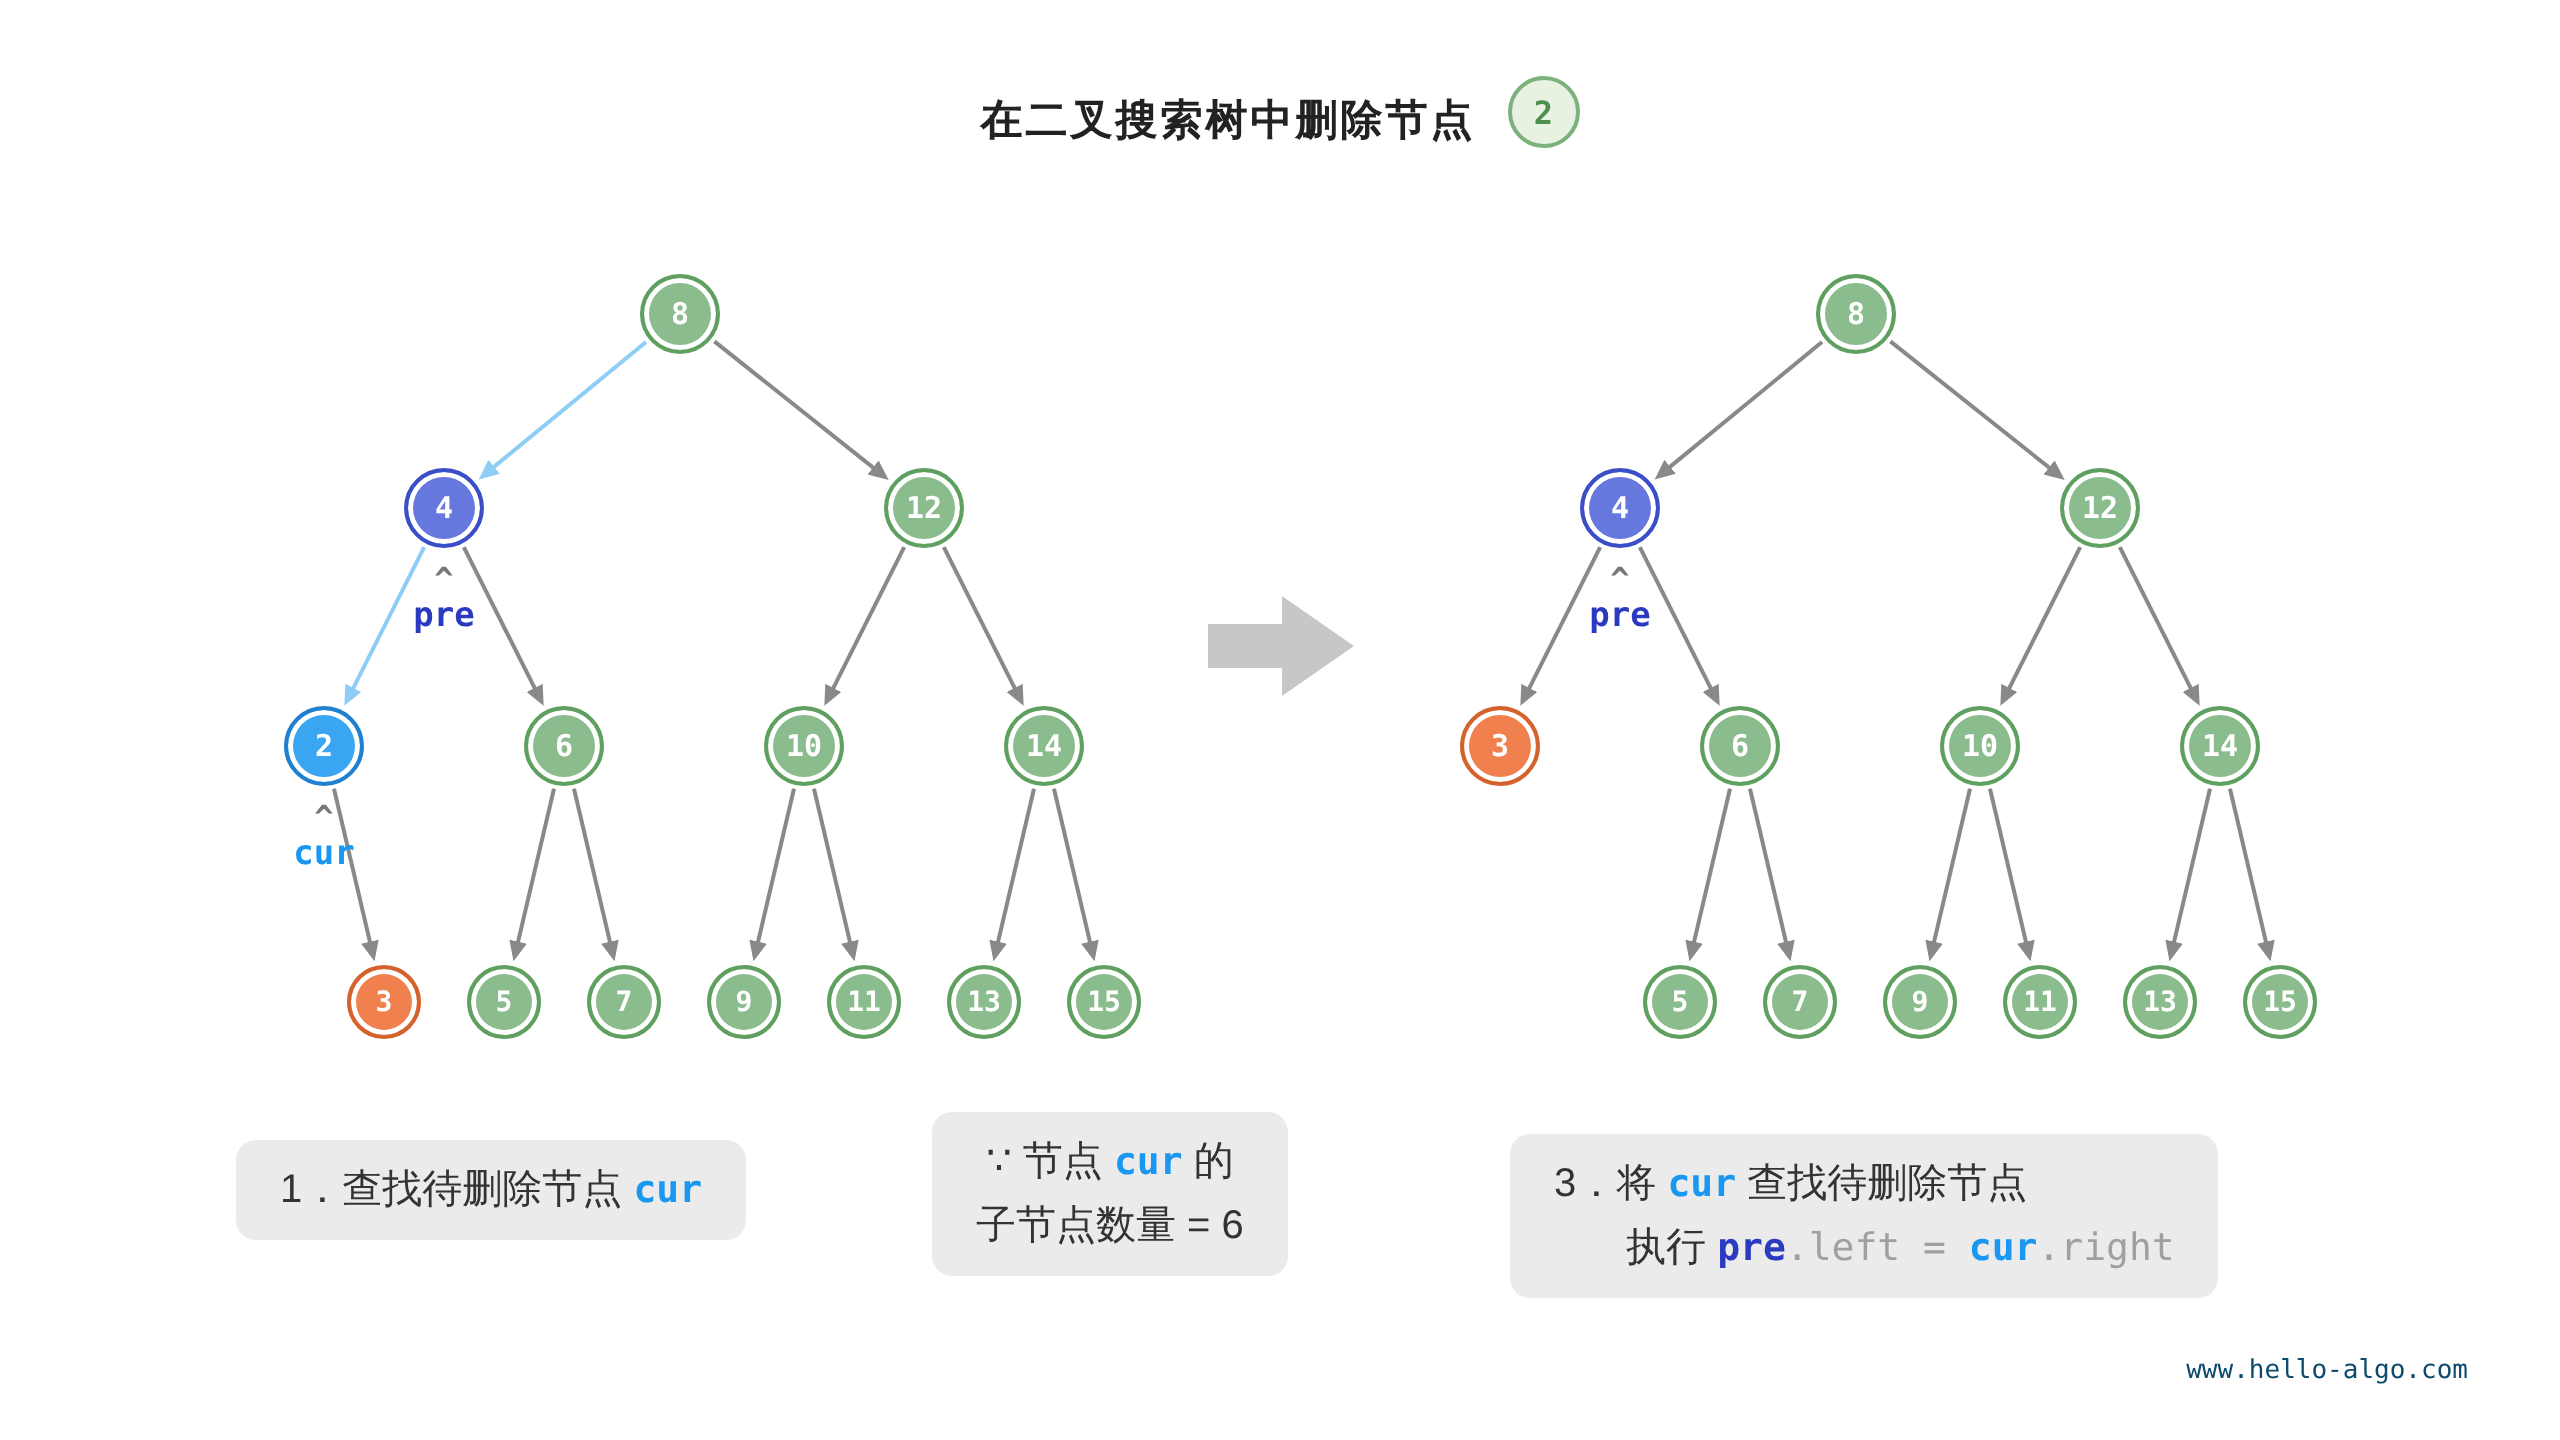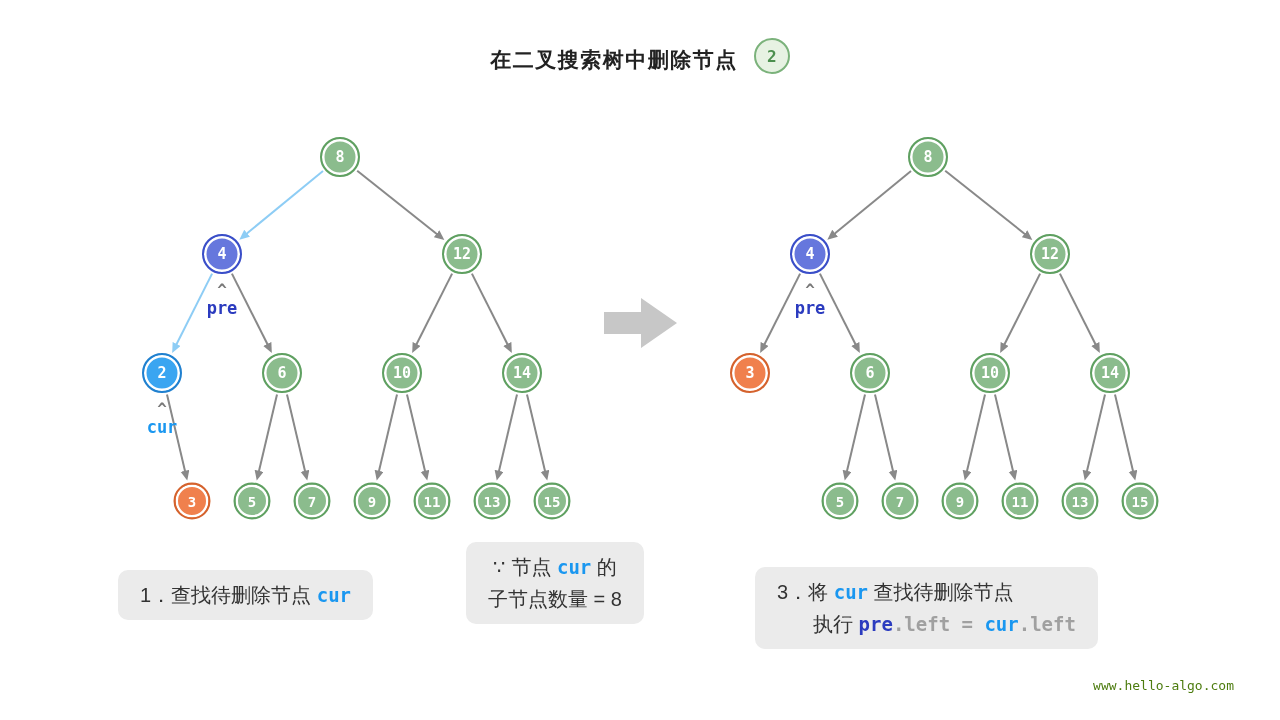--- a/index.html
+++ b/index.html
@@ -46,23 +46,23 @@
   .transition-arrow{position:absolute}
   .arrow-poly{fill:var(--arrow-gray)}
 
   .caption-box{position:absolute;background:var(--box-bg);border-radius:10px;padding:9px 22px;font-size:20px;color:var(--text-dark)}
   .caption-box.center{text-align:center}
   .cap-line{line-height:32px;white-space:nowrap}
   .cap-line.indent{padding-left:36px}
   .code{font-family:"DejaVu Sans Mono",monospace;font-weight:bold;font-size:19px}
   .code.cur{color:var(--cur-color)}
   .code.pre{color:var(--pre-color)}
-  .code.gray{color:var(--code-gray);font-weight:bold}
-
-  .watermark{position:absolute;right:46px;top:678px;font-family:"DejaVu Sans Mono",monospace;font-size:13px;color:#4d7c0f}
+  .code.gray{color:var(--code-gray);font-weight:normal}
+
+  .watermark{position:absolute;right:46px;top:678px;font-family:"DejaVu Sans Mono",monospace;font-size:13px;color:#0c4a6e}
 </style>
 </head>
 <body>
 
 <div class="canvas">
 
   <div class="header">
     <span class="page-title">在二叉搜索树中删除节点</span>
     <span class="title-badge">
         <span>2</span>
@@ -216,25 +216,25 @@
     <div class="pointer" style="left:104px;top:152px">
       <span class="caret">^</span>
       <span class="plabel pre">pre</span>
     </div>
   </div>
 
   <div class="caption-box" style="left:118px;top:570px">
     <div class="cap-line"><span>1．查找待删除节点 </span><span class="code cur">cur</span></div>
   </div>
 
-  <div class="caption-box center" style="left:466px;top:542px">
+  <div class="caption-box center" style="left:466px;top:556px">
     <div class="cap-line"><span>∵ 节点 </span><span class="code cur">cur</span><span> 的</span></div>
-    <div class="cap-line">子节点数量 = 8</div>
+    <div class="cap-line">子节点数量 = 6</div>
   </div>
 
   <div class="caption-box" style="left:755px;top:567px">
     <div class="cap-line"><span>3．将 </span><span class="code cur">cur</span><span> 查找待删除节点</span></div>
-    <div class="cap-line indent"><span>执行 </span><span class="code pre">pre</span><span class="code gray">.left = </span><span class="code cur">cur</span><span class="code gray">.left</span></div>
+    <div class="cap-line indent"><span>执行 </span><span class="code pre">pre</span><span class="code gray">.left = </span><span class="code cur">cur</span><span class="code gray">.right</span></div>
   </div>
 
   <div class="watermark">www.hello-algo.com</div>
 
 </div>
 
 </body></html>

